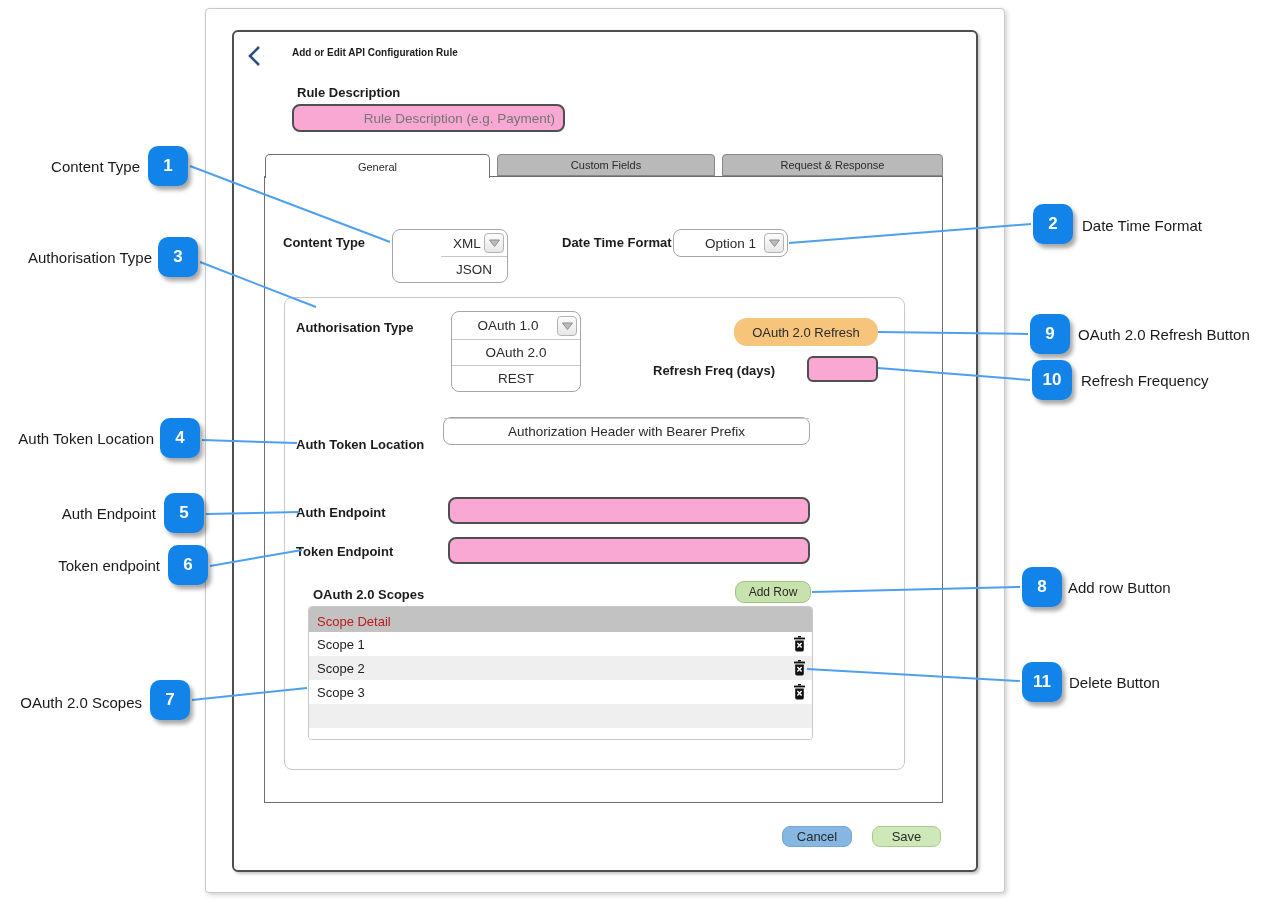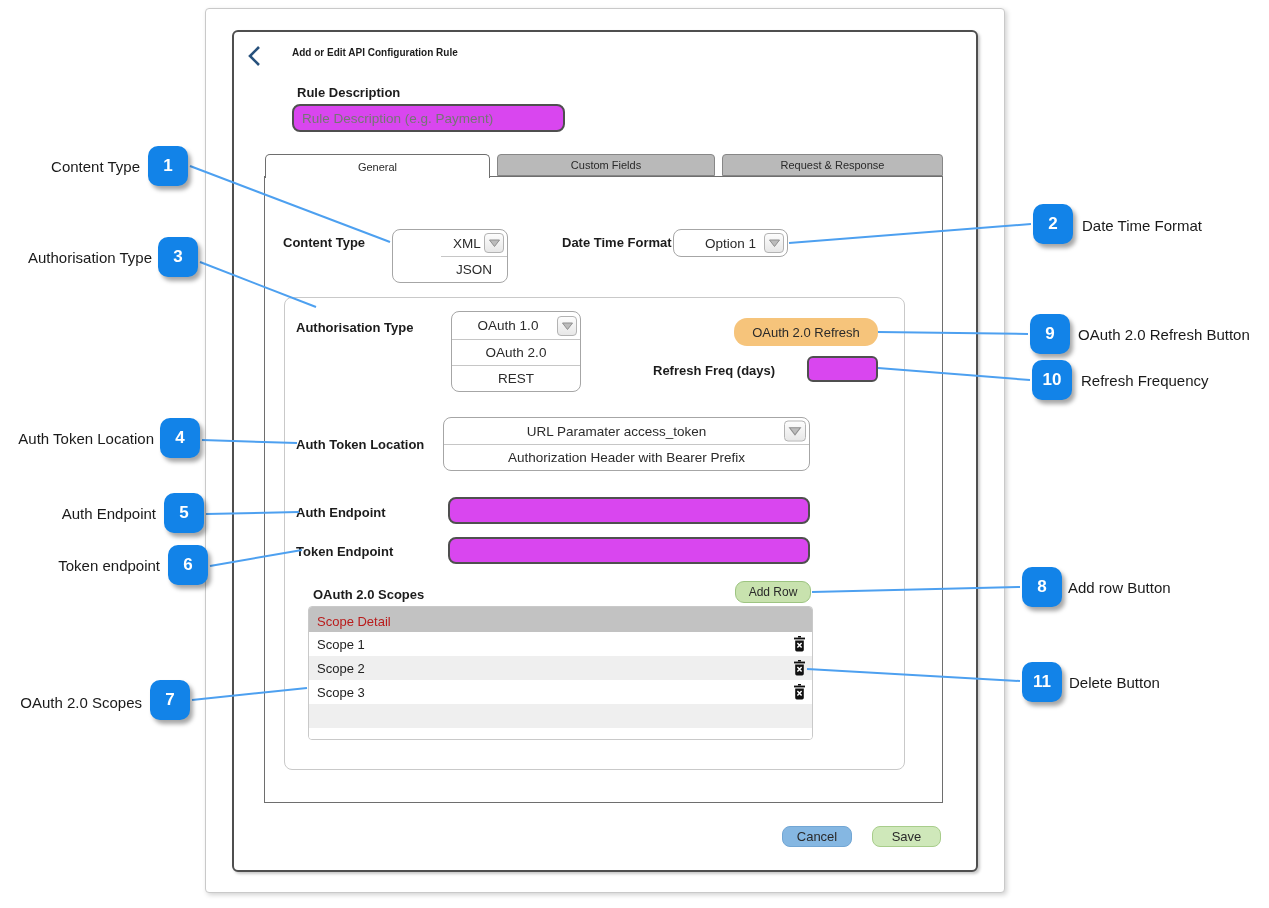--- a/index.html
+++ b/index.html
@@ -1,21 +1,21 @@
 <!DOCTYPE html>
 <html><head>
 <meta charset="utf-8">
 <style>
   html,body{margin:0;padding:0;background:#fff;}
   #root{position:relative;width:1269px;height:908px;background:#fff;overflow:hidden;
         font-family:"Liberation Sans",sans-serif;color:#1c1c1c;}
   .abs{position:absolute;box-sizing:border-box;}
   .lbl{position:absolute;font-weight:bold;font-size:13px;color:#1c1c1c;white-space:nowrap;}
-  .inp{position:absolute;box-sizing:border-box;border:2px solid #4f4f4f;border-radius:8px;background:#d946ef;
-       font:13.5px "Liberation Sans",sans-serif;color:#333;padding:0 8px;outline:none;}
+  .inp{position:absolute;box-sizing:border-box;border:2px solid #4f4f4f;border-radius:8px;background:#f9a8d4;
+       font:13.5px "Liberation Sans",sans-serif;color:#333;padding:0 8px;outline:none;text-align:right;}
   .dd{position:absolute;box-sizing:border-box;border:1px solid #a6a6a6;border-radius:8px;background:#fff;}
   .dd-row{position:relative;display:flex;align-items:center;justify-content:center;
           font-size:13.5px;color:#2b2b2b;box-sizing:border-box;}
   .dd-sep{border-top:1px solid #c6c6c6;}
   .arrow-btn{position:absolute;right:3px;top:50%;transform:translateY(-50%);width:20px;height:20px;
              border:1px solid #b3b3b3;border-radius:4px;background:linear-gradient(#fdfdfd,#e7e7e7);
              display:flex;align-items:center;justify-content:center;box-sizing:border-box;}
   .tab{position:absolute;display:flex;align-items:center;justify-content:center;
        font-size:11px;color:#2a2a2a;box-sizing:border-box;}
   .tab-inactive{background:#b9b9b9;border:1px solid #878787;border-radius:4px 4px 0 0;height:22px;top:154px;}
@@ -99,28 +99,20 @@
     <div class="dd-row dd-sep" style="height:26px;">OAuth 2.0</div>
     <div class="dd-row dd-sep" style="height:26px;">REST</div>
   </div>
 
   <div class="btn" style="left:734px;top:318px;width:144px;height:28px;background:#f6c47b;border-radius:13px;z-index:4;">OAuth 2.0 Refresh</div>
   <div class="lbl" style="left:653px;top:363px;z-index:4;">Refresh Freq (days)</div>
   <input class="inp" style="left: 807px; top: 356px; width: 71px; height: 26px; border-radius: 6px; z-index: 4;" value="">
 
   <div class="lbl" style="left:296px;top:437px;z-index:4;">Auth Token Location</div>
   <div class="dd" style="left:443px;top:417px;width:367px;z-index:4;">
-    <div class="dd-row" style="height:26px;">
-      <span style="margin-right:20px;">URL Paramater access_token</span>
-      <span class="arrow-btn" style="width:22px;height:21px;">
-        <svg width="14" height="11" viewBox="0 0 13 10">
-            <polygon points="1.5,2 11.5,2 6.5,8.5" fill="#bcbcbc" stroke="#8f8f8f" stroke-width="1"></polygon>
-          </svg>
-      </span>
-    </div>
     <div class="dd-row dd-sep" style="height:26px;">Authorization Header with Bearer Prefix</div>
   </div>
 
   <div class="lbl" style="left:296px;top:505px;z-index:4;">Auth Endpoint</div>
   <input class="inp" style="left: 448px; top: 497px; width: 362px; height: 27px; z-index: 4;" value="">
   <div class="lbl" style="left:296px;top:544px;z-index:4;">Token Endpoint</div>
   <input class="inp" style="left: 448px; top: 537px; width: 362px; height: 27px; z-index: 4;" value="">
 
   <div class="lbl" style="left:313px;top:587px;z-index:4;">OAuth 2.0 Scopes</div>
   <div class="btn" style="left:735px;top:581px;width:76px;height:22px;background:#c8e2ae;border:1px solid #9dc481;border-radius:9px;font-size:12px;z-index:4;">Add Row</div>

